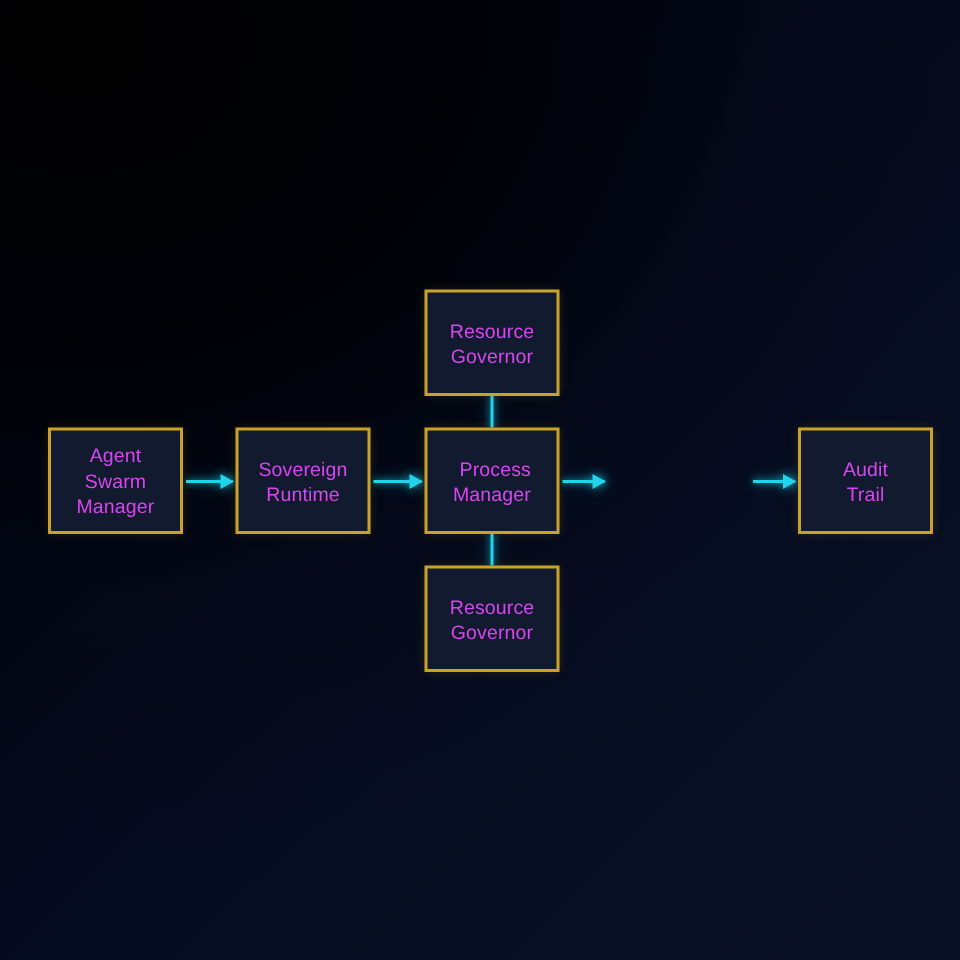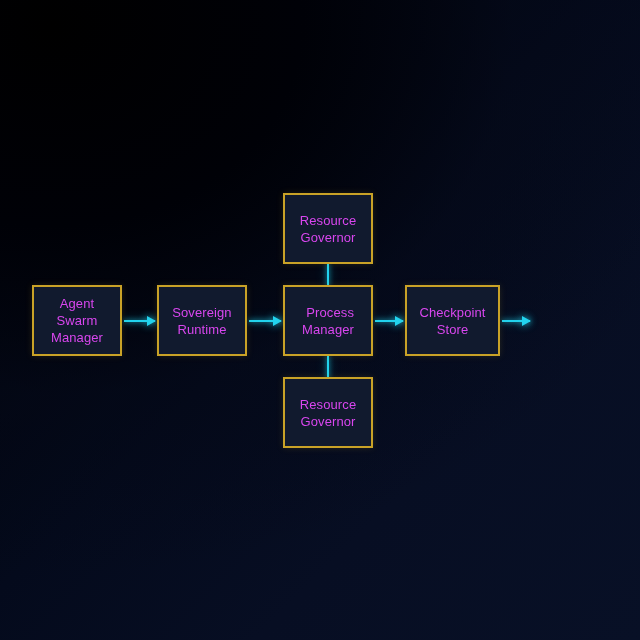--- a/index.html
+++ b/index.html
@@ -77,19 +77,19 @@
     <div class="edge-h" style="left: 502px; top: 320px; width: 28px;"></div>
     <div class="edge-v" style="left: 327px; top: 264px; height: 22px;"></div>
     <div class="edge-v" style="left: 327px; top: 356px; height: 22px;"></div>
     <div class="node" style="left: 32px; top: 285px; width: 90px; height: 71px;"><span class="node-label">Agent
 Swarm
 Manager</span></div>
     <div class="node" style="left: 157px; top: 285px; width: 90px; height: 71px;"><span class="node-label">Sovereign
 Runtime</span></div>
     <div class="node" style="left: 283px; top: 285px; width: 90px; height: 71px; text-align: right;"><span class="node-label">Process
 Manager</span></div>
-    <div class="node" style="left: 405px; top: 285px; width: 95px; height: 71px;"><span class="node-label">Checkpoint
-Store</span></div>
+    <div class="node" style="left: 532px; top: 285px; width: 90px; height: 71px;"><span class="node-label">Audit
+Trail</span></div>
     <div class="node" style="left: 283px; top: 193px; width: 90px; height: 71px;"><span class="node-label">Resource
 Governor</span></div>
     <div class="node" style="left: 283px; top: 377px; width: 90px; height: 71px;"><span class="node-label">Resource
 Governor</span></div>
   </div>
 
 </body></html>

